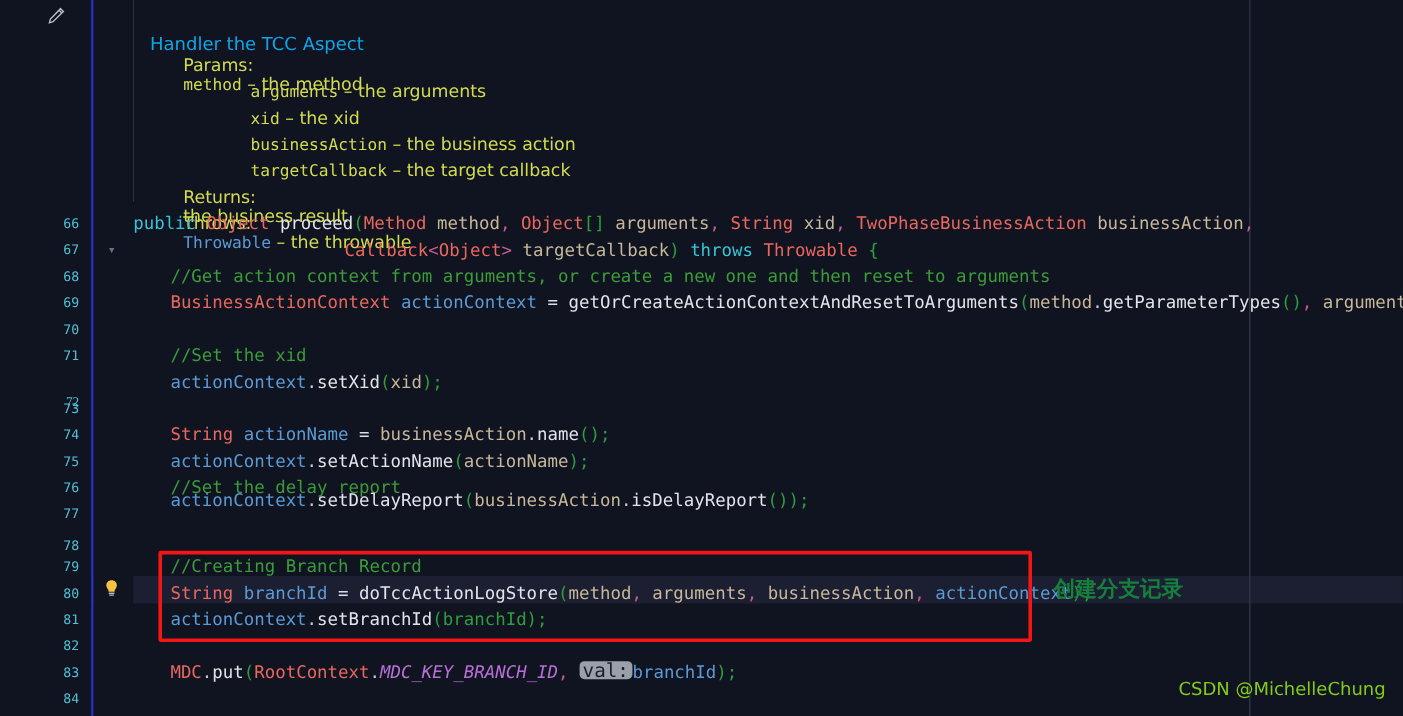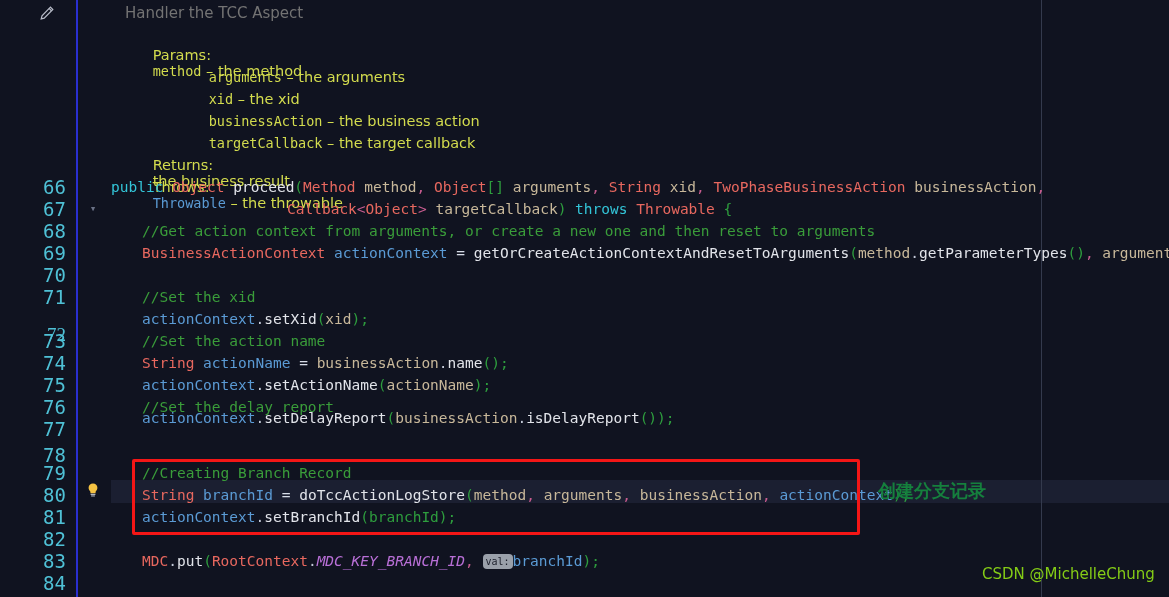--- a/index.html
+++ b/index.html
@@ -30,21 +30,21 @@
     height: 597px;
     background: #101320;
   }
   .gutter-line {
     position: absolute;
     right: 10px;
     width: 60px;
     height: 22px;
     line-height: 22px;
     text-align: right;
-    font-size: 19px;
+    font-size: 11px;
     color: #4fc1d6;
     font-family: "DejaVu Sans Mono", "Liberation Mono", monospace;
   }
 
   
   .annot-strip {
     position: absolute;
     left: 78px; top: 0;
     width: 33px;
     height: 597px;
@@ -104,21 +104,21 @@
     width: 3px; height: 168px;
     background: #d6d6d6;
   }
   .doc-line {
     position: absolute;
     font-family: "DejaVu Sans", "Liberation Sans", sans-serif;
     font-size: 14.5px;
     white-space: pre;
     color: #d8d8c0;
   }
-  .doc-title { color: #737373; }
+  .doc-title { color: #0ea5e9; margin-top: 24px; }
   .doc-label { color: #d3dc4e; }
   .doc-mono {
     font-family: "DejaVu Sans Mono", "Liberation Mono", monospace;
     font-size: 13.5px;
     color: #d3dc4e;
   }
   .doc-type {
     font-family: "DejaVu Sans Mono", "Liberation Mono", monospace;
     font-size: 13.5px;
     color: #5b9bd5;
@@ -165,21 +165,21 @@
   .t-plain   { color: #c4cad8; }
   .t-param   { color: #c8b89a; }
   .t-op      { color: #d8dde8; }
 
   
   .inlay {
     display: inline-block;
     background: #9aa0aa;
     color: #1c1f2b;
     border-radius: 4px;
-    font-size: 10px;
+    font-size: 16px;
     padding: 0 3px;
     line-height: 15px;
     position: relative;
     top: -1px;
     font-family: "DejaVu Sans Mono", "Liberation Mono", monospace;
   }
 
   
   .red-box {
     position: absolute;
@@ -310,21 +310,20 @@
     <div class="code-line" style="top:198px; left:176px;"><span class="t-type">Callback</span><span class="t-punct">&lt;</span><span class="t-type">Object</span><span class="t-punct">&gt;</span><span class="t-param"> targetCallback</span><span class="t-paren">)</span><span class="t-kw"> throws </span><span class="t-type">Throwable</span><span class="t-paren"> {</span></div>
 
     <div class="code-line" style="top:242px; left:31px;"><span class="t-type">BusinessActionContext</span><span class="t-plain"> </span><span class="t-var">actionContext</span><span class="t-op"> = </span><span class="t-method">getOrCreateActionContextAndResetToArguments</span><span class="t-paren">(</span><span class="t-param">method</span><span class="t-plain">.</span><span class="t-method">getParameterTypes</span><span class="t-paren">()</span><span class="t-punct">, </span><span class="t-param">arguments</span></div>
 
     <div class="code-line" style="top:264px; left:31px;"></div>
 
     <div class="code-line t-comment" style="top:286px; left:31px;">//Set the xid</div>
 
     <div class="code-line" style="top:308px; left:31px;"><span class="t-var">actionContext</span><span class="t-plain">.</span><span class="t-method">setXid</span><span class="t-paren">(</span><span class="t-param">xid</span><span class="t-paren">);</span></div>
 
-    <div class="code-line t-comment" style="top:330px; left:31px;">//Set the action name</div>
 
     <div class="code-line" style="top:352px; left:31px;"><span class="t-type">String</span><span class="t-var"> actionName</span><span class="t-op"> = </span><span class="t-param">businessAction</span><span class="t-plain">.</span><span class="t-method">name</span><span class="t-paren">();</span></div>
 
     <div class="code-line" style="top:374px; left:31px;"><span class="t-var">actionContext</span><span class="t-plain">.</span><span class="t-method">setActionName</span><span class="t-paren">(</span><span class="t-param">actionName</span><span class="t-paren">);</span></div>
 
     <div class="code-line t-comment" style="top:396px; left:31px;">//Set the delay report</div>
 
     <div class="code-line" style="top:407px; left:31px;"><span class="t-var">actionContext</span><span class="t-plain">.</span><span class="t-method">setDelayReport</span><span class="t-paren">(</span><span class="t-param">businessAction</span><span class="t-plain">.</span><span class="t-method">isDelayReport</span><span class="t-paren">());</span></div>
 
     <div class="code-line" style="top:440px; left:31px;"></div>

